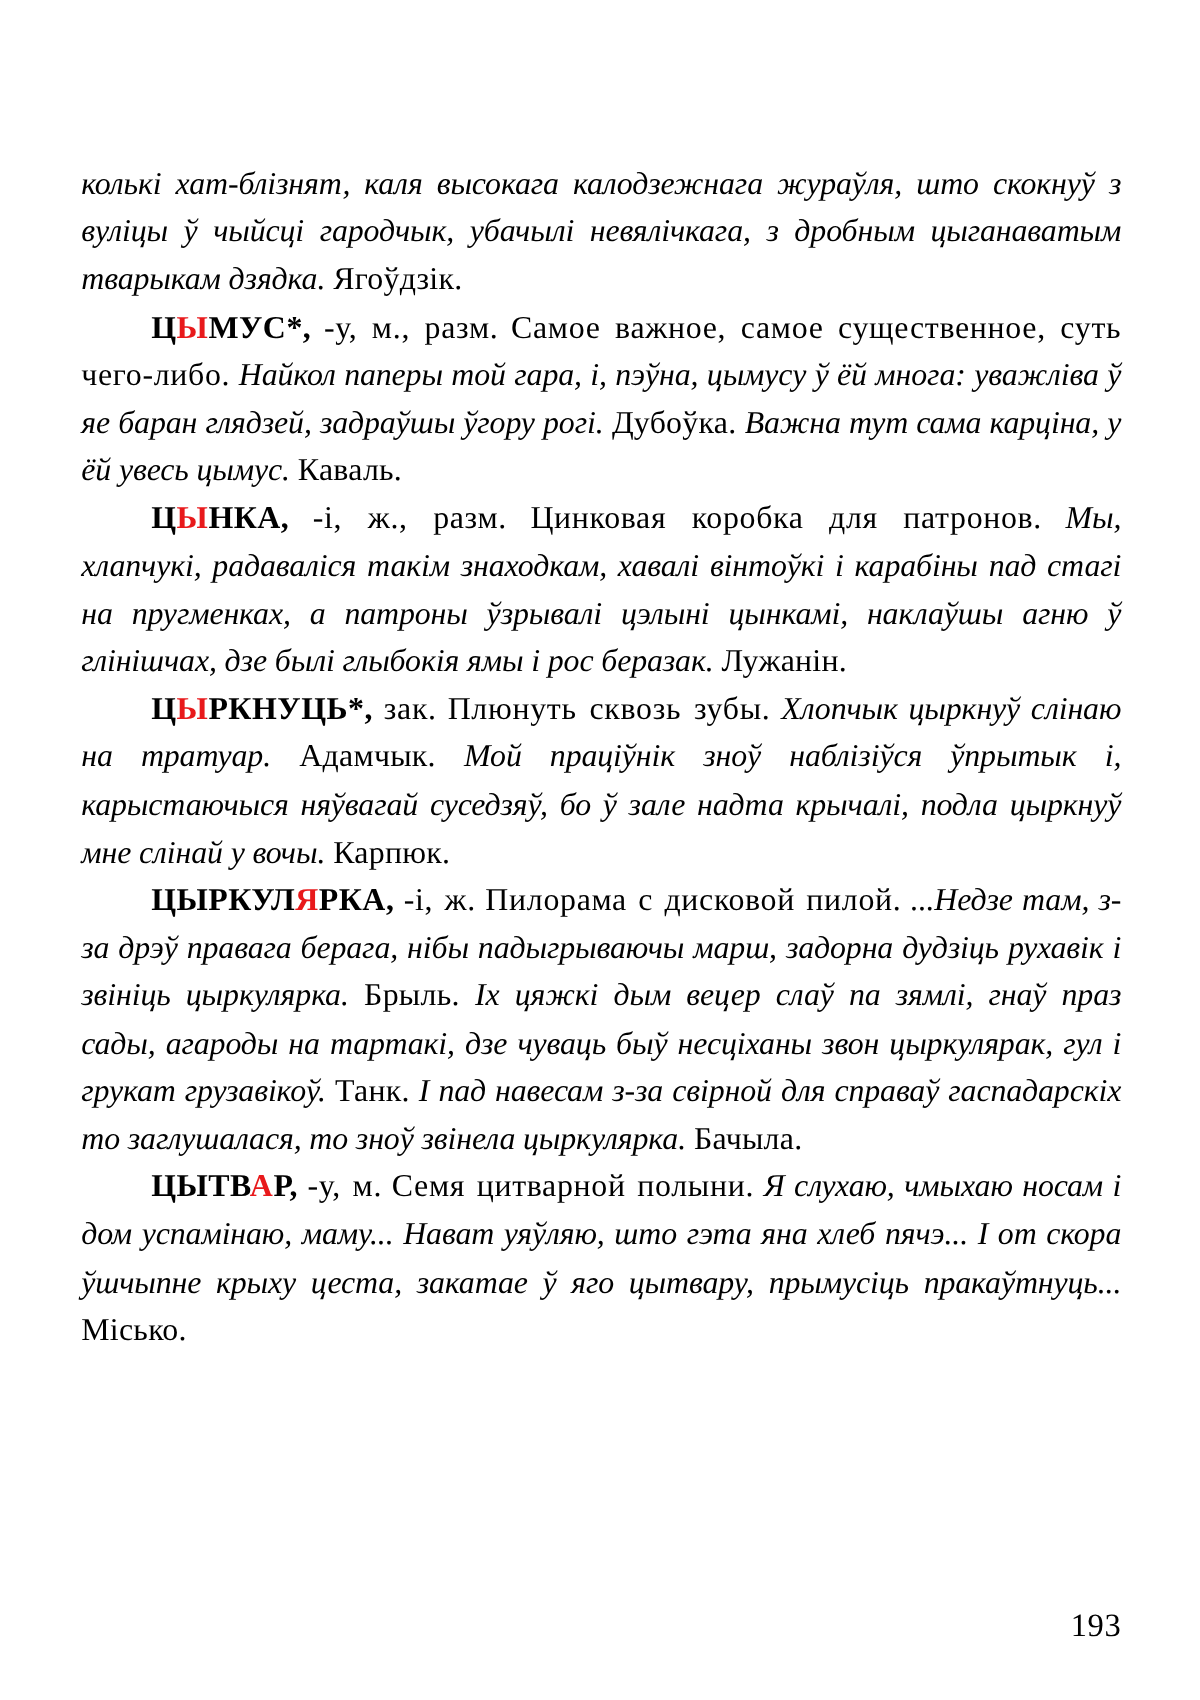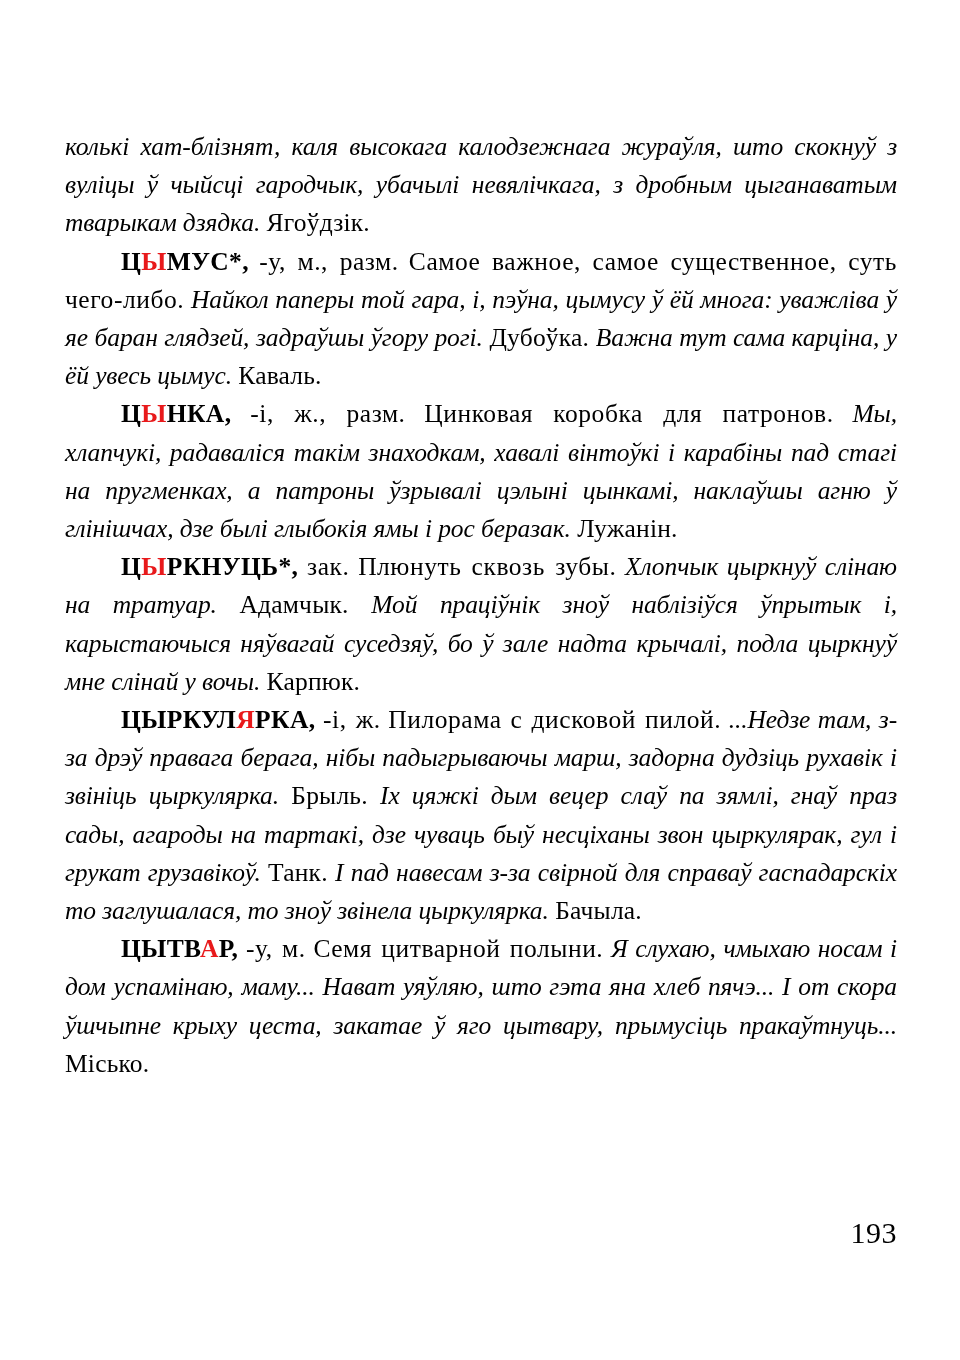--- a/index.html
+++ b/index.html
@@ -88,22 +88,22 @@
 
   
   .author {
     font-style: normal;
     letter-spacing: 0.2px;
   }
 
   .folio {
     position: absolute;
     right: 63px;
-    top: 1216px;
-    font-size: 30px;
+    top: 1286px;
+    font-size: 26px;
     font-style: normal;
     letter-spacing: 0.5px;
     text-align: right;
   }
 </style>
 </head>
 <body>
 
 <div class="page">
 

